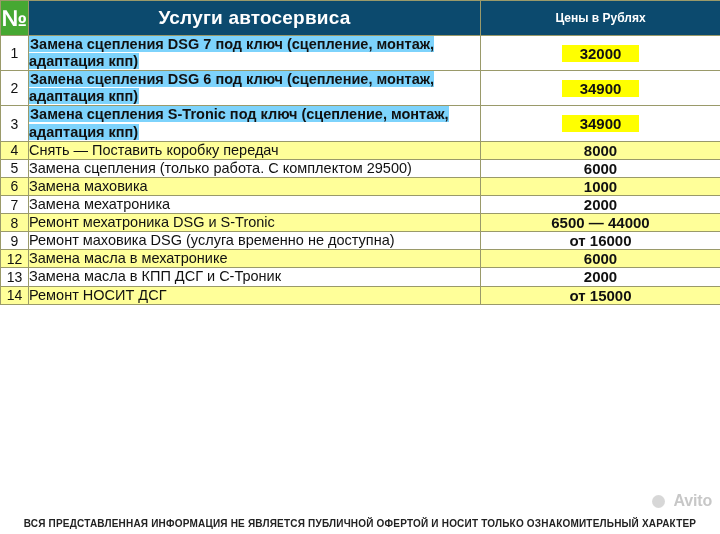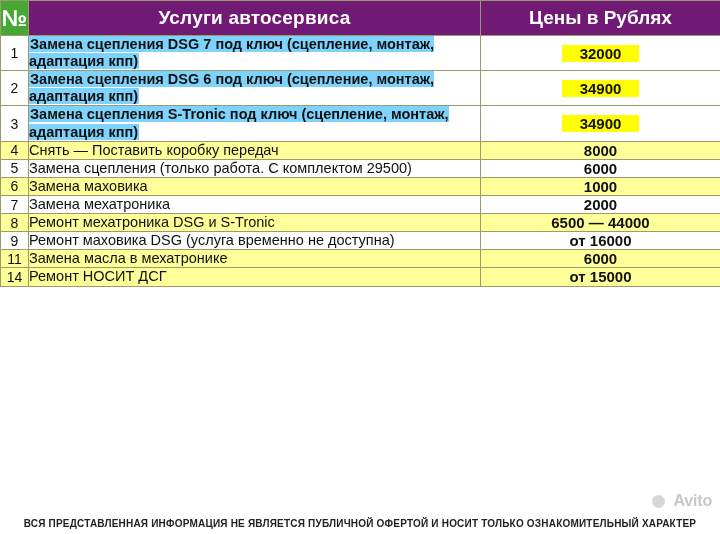--- a/index.html
+++ b/index.html
@@ -28,37 +28,37 @@
     padding: 0;
     vertical-align: middle;
   }
   
   col.c-num   { width: 28px; }
   col.c-srv   { width: 452px; }
   col.c-price { width: 240px; }
 
   
   thead th {
-    background: #701a75;
+    background: #0c4a6e;
     color: #ffffff;
     font-weight: bold;
     text-align: center;
     height: 35px;
     border: 1px solid #46a832;
   }
   th.h-num {
     font-size: 23px;
     padding: 0;
   }
   th.h-srv {
     font-size: 19px;
     letter-spacing: 0.2px;
   }
   th.h-price {
-    font-size: 19px;
+    font-size: 12px;
   }
 
   
   td.num {
     text-align: center;
     font-size: 14px;
     color: #111;
     background: #ffffff;
   }
   td.srv {
@@ -198,23 +198,28 @@
           <td class="num">8</td>
           <td class="srv">Ремонт мехатроника DSG и S-Tronic</td>
           <td class="price">6500 — 44000</td>
         </tr>
         <tr class="white">
           <td class="num">9</td>
           <td class="srv">Ремонт маховика DSG (услуга временно не доступна)</td>
           <td class="price">от 16000</td>
         </tr>
         <tr class="yellow">
-          <td class="num">11</td>
+          <td class="num">12</td>
           <td class="srv">Замена масла в мехатронике</td>
           <td class="price">6000</td>
+        </tr>
+        <tr class="white">
+          <td class="num">13</td>
+          <td class="srv">Замена масла в КПП ДСГ и С-Троник</td>
+          <td class="price">2000</td>
         </tr>
         <tr class="yellow">
           <td class="num">14</td>
           <td class="srv">Ремонт НОСИТ ДСГ</td>
           <td class="price">от 15000</td>
         </tr>
       </tbody>
   </table>
 
   <div class="watermark">

